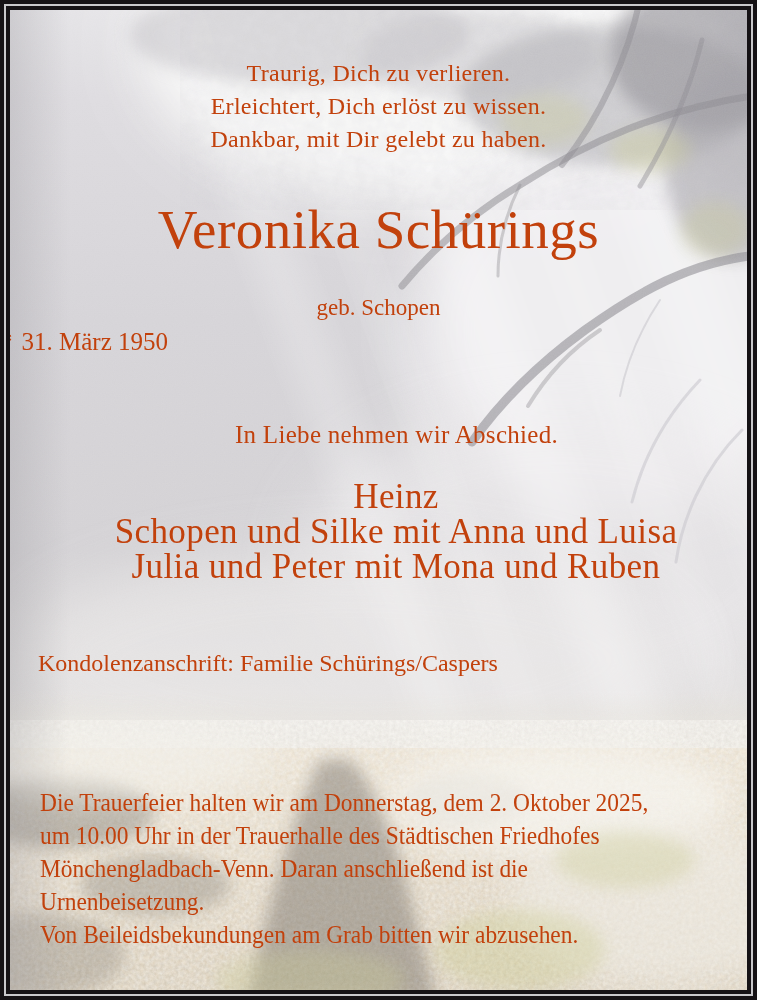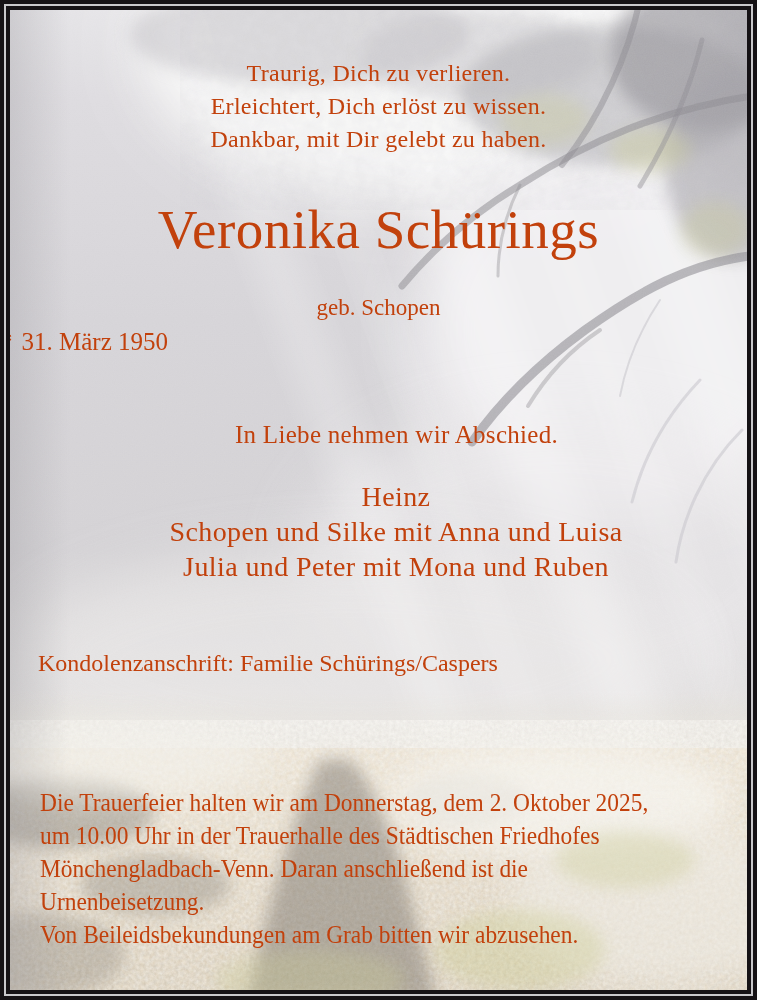--- a/index.html
+++ b/index.html
@@ -27,21 +27,21 @@
   
   .txt { position: absolute; z-index: 3; color: #c2410c; }
   .centered { left: 0; right: 0; text-align: center; }
   .verse { top: 57px; font-size: 24px; line-height: 33px; letter-spacing: 0.3px; }
   .name  { top: 200px; font-size: 55px; letter-spacing: 0.5px; line-height: 60px; }
   .maiden{ top: 271px; font-size: 23px; line-height: 28px; margin-top: 23px; }
   .dates { top: 327px; font-size: 25px; line-height: 30px;
            display: flex; justify-content: center; gap: 78px; padding-right: 36px; }
   .date-item .sym { margin-right: 9px; }
   .intro { top: 420px; font-size: 25px; line-height: 30px; letter-spacing: 0.3px; padding-left: 36px; }
-  .family{ top: 479px; font-size: 28px; line-height: 35px; letter-spacing: 0.4px; padding-left: 35px; }
+  .family{ top: 479px; font-size: 35px; line-height: 35px; letter-spacing: 0.4px; padding-left: 35px; }
   .condolence { top: 646px; left: 38px; right: 20px; font-size: 24px; line-height: 34px; }
   .cond-indent { margin-left: 200px; }
   .service { top: 786px; left: 40px; right: 10px; font-size: 26px; line-height: 33px; }
   .service-line { display: block; transform: scaleX(0.9); transform-origin: 0 50%; white-space: nowrap; }
 </style>
 </head>
 <body>
 
 <div class="notice">
 

